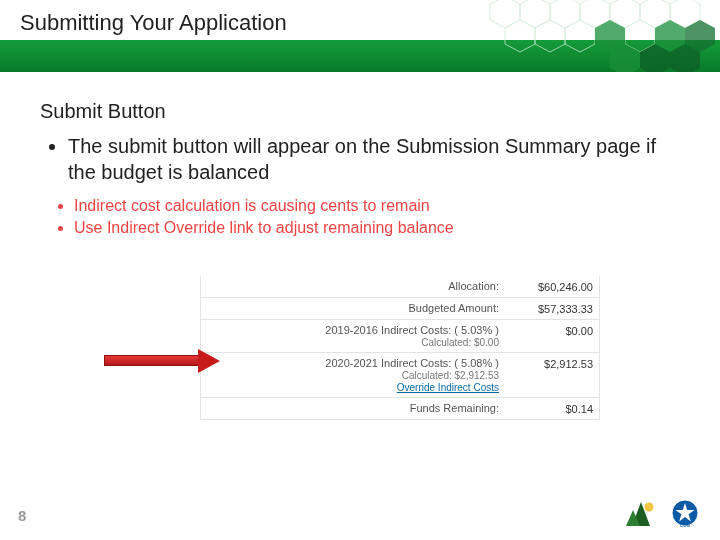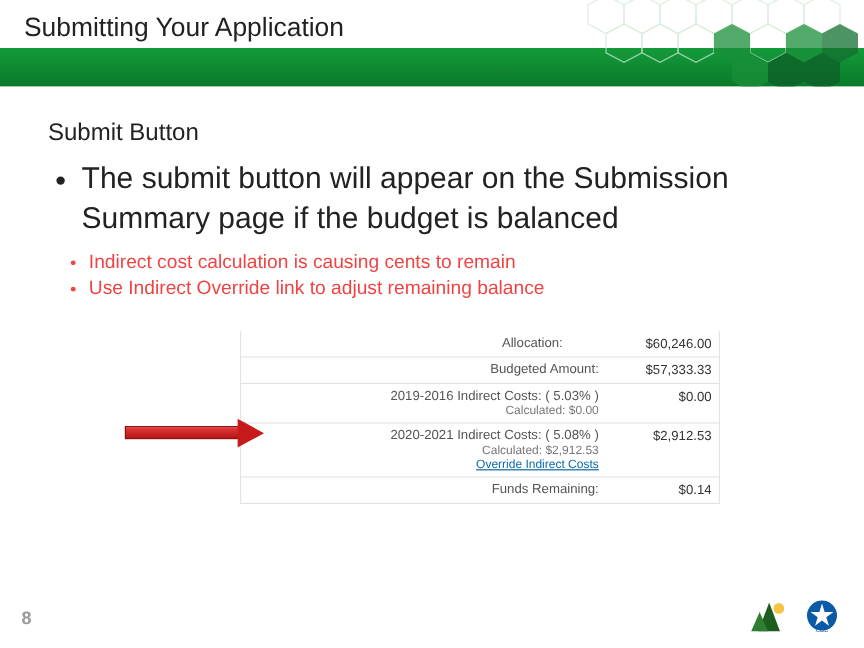--- a/index.html
+++ b/index.html
@@ -10,31 +10,31 @@
   .header { position: relative; width: 100%; height: 72px; background: #fff; }
   .header-title { position: absolute; left: 20px; top: 10px; font-size: 22px; color: #222; }
   .header-band { position: absolute; left: 0; top: 40px; width: 100%; height: 32px;
                  background: linear-gradient(to bottom, #149b3a 0%, #0a7a2a 100%); }
   .hex-area { position: absolute; right: 0; top: 0; width: 240px; height: 72px; overflow: hidden; opacity: 0.75; pointer-events:none; }
   .hex-area svg { position:absolute; right:-10px; top:-6px; }
 
   
   .body { position: absolute; left: 0; top: 100px; width: 100%; padding: 0 40px; }
   .subhead { font-size: 20px; font-weight: 400; color: #222; margin-bottom: 10px; }
-  ul.lvl1 { list-style: disc; padding-left: 28px; font-size: 25px; color: #222; line-height: 1.3; }
+  ul.lvl1 { list-style: disc; padding-left: 28px; font-size: 20px; color: #222; line-height: 1.3; }
   ul.lvl2 { list-style: disc; padding-left: 34px; font-size: 16px; color: #ef4444; margin-top: 10px; line-height: 1.35; }
 
   
   .shot { position: absolute; left: 200px; top: 276px; width: 400px; font-size: 11px; color: #444; border: 1px solid #e3e3e3; border-top: none; background:#fff; }
   .shot .row { display: flex; justify-content: flex-end; align-items: flex-start; border-top: 1px solid #e3e3e3; padding: 4px 6px; }
   .shot .lbl { text-align: right; flex: 1; padding-right: 14px; color:#555; }
   .shot .lbl .sub { color:#777; font-size:10px; }
   .shot .lbl .link { color:#0b6aa5; text-decoration: underline; cursor:pointer; font-size:10px; }
   .shot .val { width: 80px; text-align: right; color:#333; padding-top:1px; }
-  .shot .row.noborder { border-top:none;gap:30px; }
+  .shot .row.noborder { border-top:none; }
 
   
   .arrow { position: absolute; left: 104px; top: 350px; width: 120px; height: 22px; pointer-events:none; }
   .arrow-shaft { position:absolute; left:0; top:5px; width:96px; height:11px;
                  background: linear-gradient(to bottom,#e63a3a,#b51717); border:1px solid #8f0f0f; }
   .arrow-head { position:absolute; left:94px; top:-1px; width:0; height:0;
                 border-top:12px solid transparent; border-bottom:12px solid transparent; border-left:22px solid #c71a1a; }
 
   
   .pagenum { position: absolute; left: 18px; bottom: 16px; font-size: 15px; color: #9a9a9a; font-weight: bold; }

